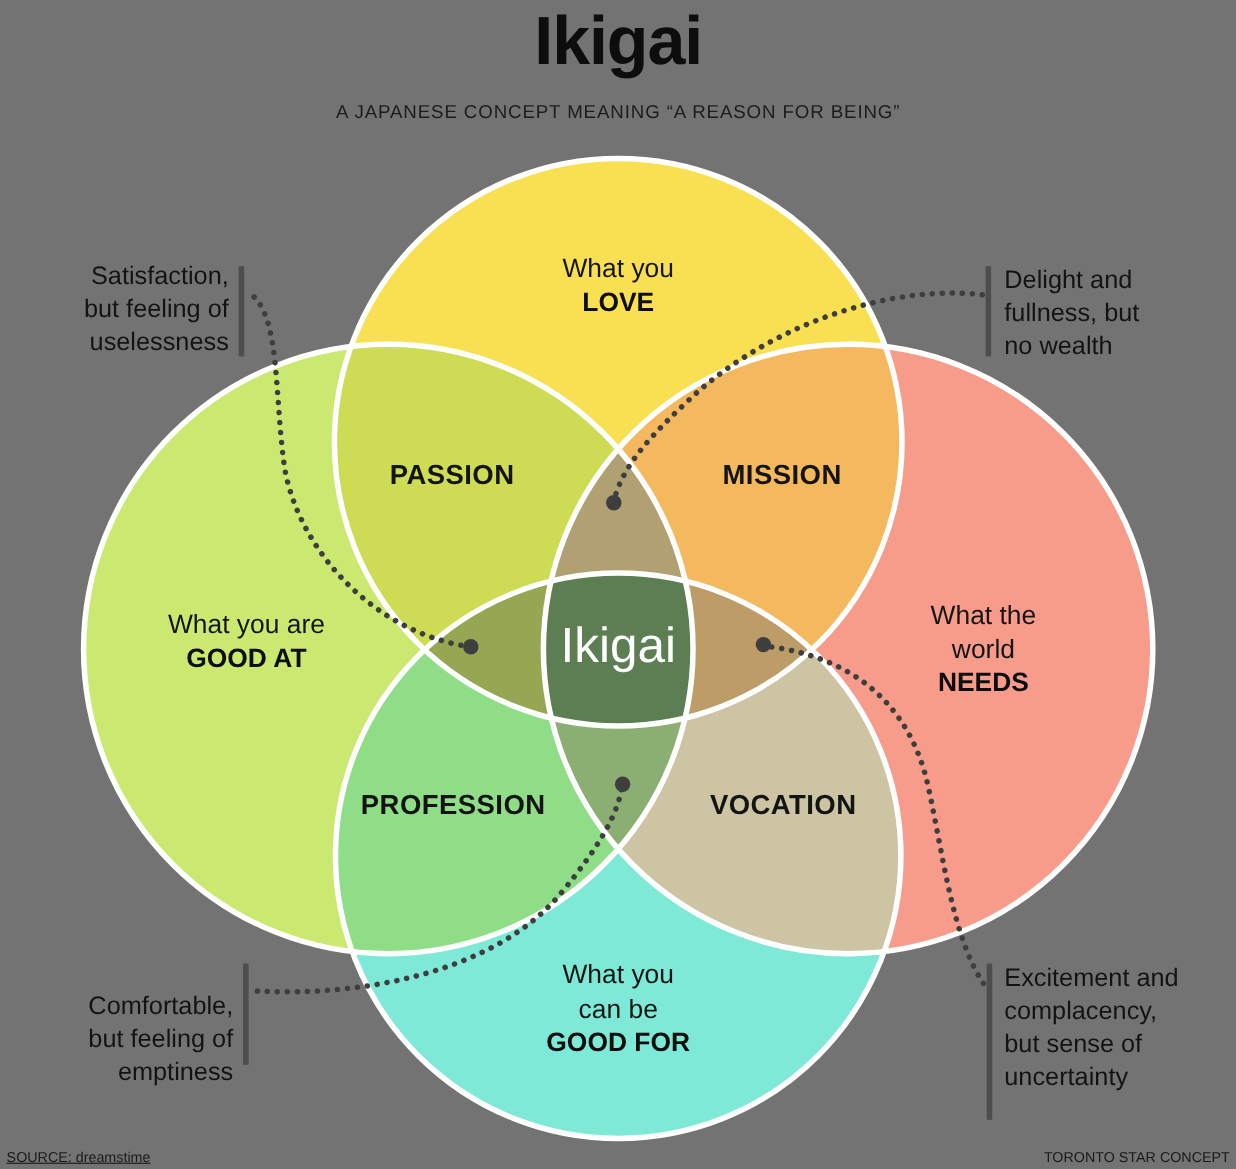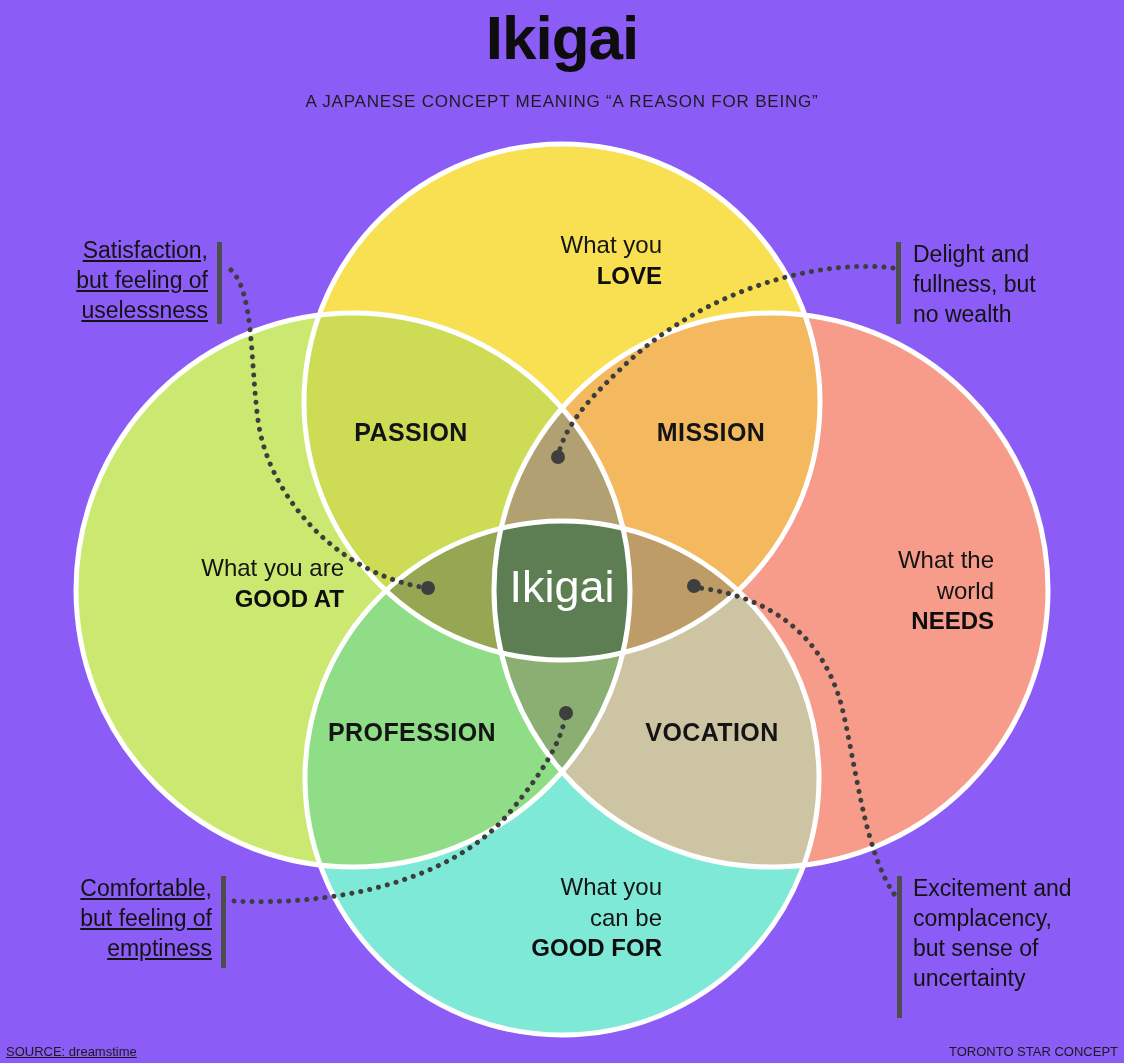--- a/index.html
+++ b/index.html
@@ -3,55 +3,55 @@
 <meta charset="utf-8">
 <title>Ikigai</title>
 <style>
   * { margin:0; padding:0; box-sizing:border-box; }
   html,body { background:#ffffff; }
   body {
     width:1124px; height:1063px;
     font-family:"Liberation Sans", sans-serif;
     position:relative;
   }
-  .page { position:relative; width:1124px; height:1063px; background:#8b5cf6; overflow:hidden; }
+  .page { position:relative; width:1124px; height:1063px; background:#737373; overflow:hidden; }
 
   .title {
     position:absolute; top:2px; left:0; width:100%;
     text-align:center; font-size:62px; font-weight:700;
     color:#0d0d0d; letter-spacing:-1px;
   }
   .subtitle {
     position:absolute; top:92px; left:0; width:100%;
     text-align:center; font-size:17px; font-weight:400;
     color:#1c1c1c; letter-spacing:0.8px;
   }
 
   svg.venn { position:absolute; top:0; left:0; }
 
   .label {
-    position:absolute; text-align:right;
+    position:absolute; text-align:center;
     font-size:24px; color:#151515; line-height:1.28;
   }
   .label strong { font-weight:700; color:#0e0e0e; }
 
   .zone-label {
     position:absolute; text-align:center;
     font-size:25px; font-weight:700; color:#141414; letter-spacing:0.4px;
   }
 
   .ikigai-center {
     position:absolute; text-align:center;
     font-size:45px; font-weight:400; color:#ffffff;
   }
 
   .annotation {
     position:absolute; font-size:23px; color:#131313; line-height:1.3;
   }
-  .annotation.right-align { text-align:right;text-decoration:underline; }
+  .annotation.right-align { text-align:right; }
   .annotation.left-align { text-align:left; }
 
   .footer-left  { position:absolute; left:6px;  bottom:4px; font-size:13px; color:#1a1a1a;text-decoration:underline; }
   .footer-right { position:absolute; right:6px; bottom:4px; font-size:13px; color:#1a1a1a; }
 </style>
 </head>
 <body>
 
 <div class="page">
 
@@ -173,21 +173,21 @@
     <span>but feeling of</span><br>
     <span>uselessness</span>
   </div>
 
   <div class="annotation left-align" style="left:913px; top:240px; width:215px;">
     <span>Delight and</span><br>
     <span>fullness, but</span><br>
     <span>no wealth</span>
   </div>
 
-  <div class="annotation right-align" style="left:2px; top:874px; width:210px;">
+  <div class="annotation right-align" style="left:2px; top:900px; width:210px;">
     <span>Comfortable,</span><br>
     <span>but feeling of</span><br>
     <span>emptiness</span>
   </div>
 
   <div class="annotation left-align" style="left:913px; top:874px; width:215px;">
     <span>Excitement and</span><br>
     <span>complacency,</span><br>
     <span>but sense of</span><br>
     <span>uncertainty</span>

